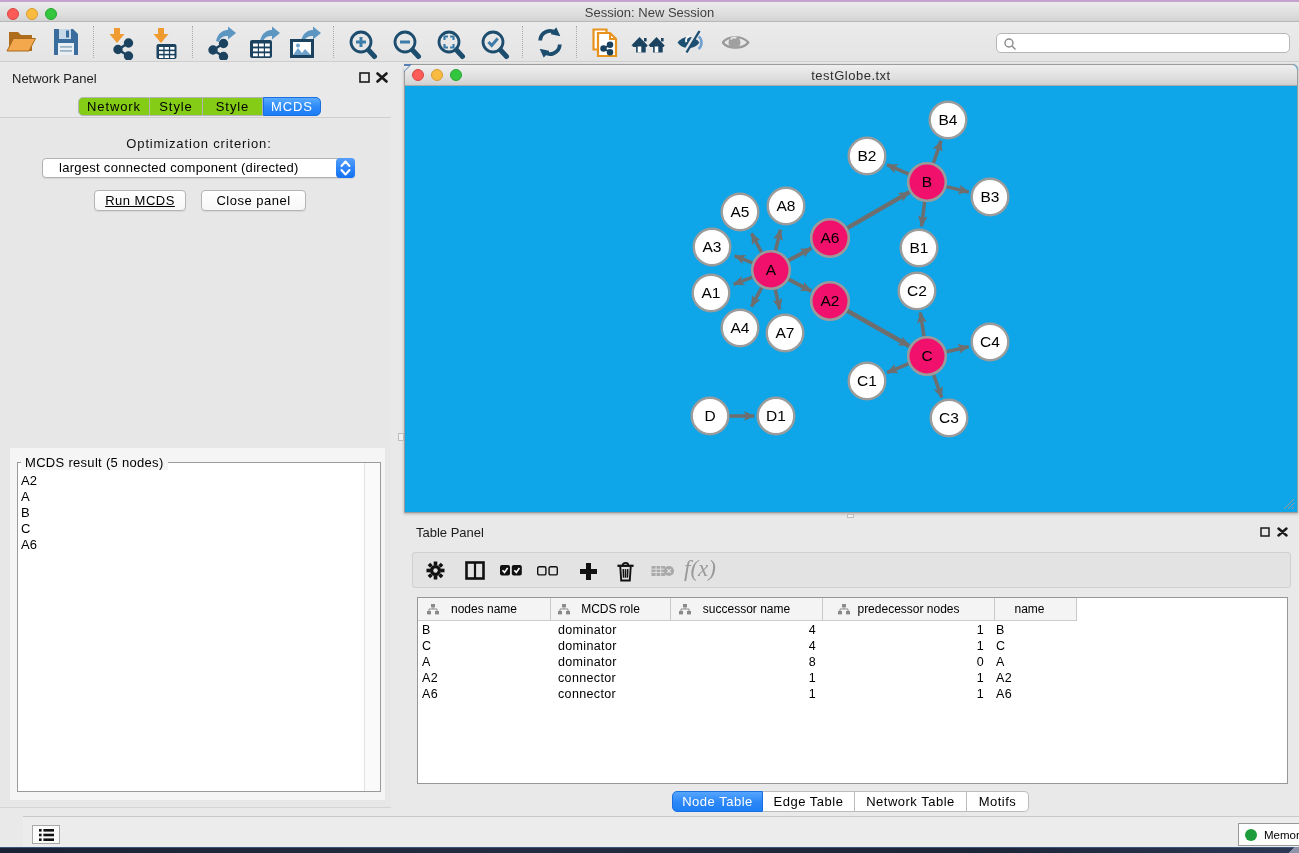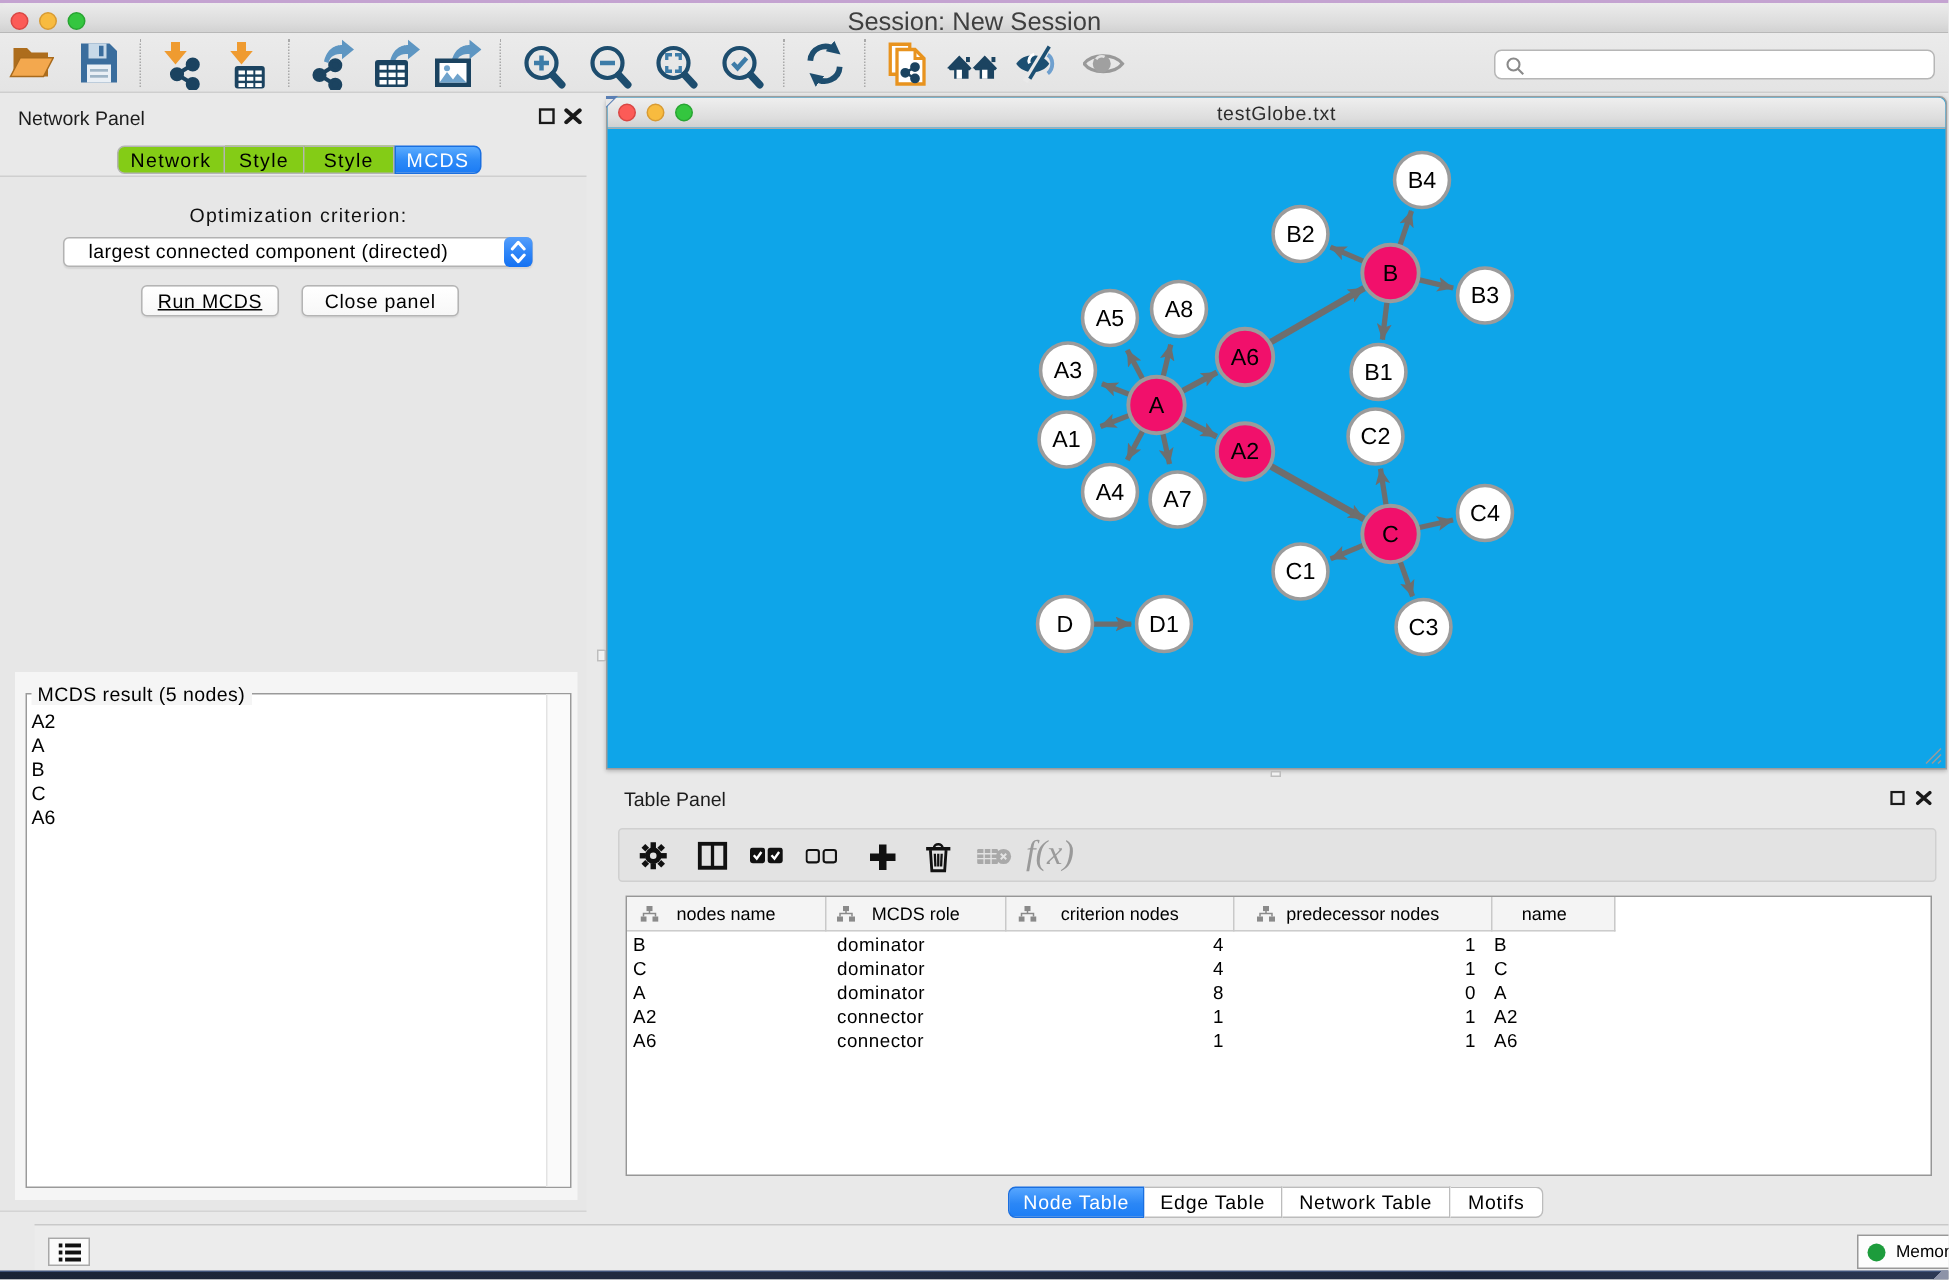--- a/index.html
+++ b/index.html
@@ -7,21 +7,21 @@
 body { position:relative; background:#e9e9e9; }
 .abs { position:absolute; }
 
 
 #wall { left:0; top:0; width:1299px; height:2px; background:#c4a3d1; }
 
 #titlebar { left:0; top:2px; width:1299px; height:20px;
   background:linear-gradient(#ececec,#dcdcdc 70%,#d2d2d2);
   border-bottom:1px solid #b8b8b8; border-radius:5px 5px 0 0; }
 #titlebar .title { position:absolute; left:0; right:0; top:3px; text-align:center;
-  font-size:17px; color:#3f3f3f; }
+  font-size:13px; color:#3f3f3f; }
 .tl { position:absolute; width:12px; height:12px; border-radius:50%; top:6px; }
 .tl.r { background:#fc5b57; border:1px solid #d94744; }
 .tl.y { background:#f8bb3f; border:1px solid #d89b33; }
 .tl.g { background:#34c63f; border:1px solid #28a532; }
 
 
 #toolbar { left:0; top:22px; width:1299px; height:40px; background:linear-gradient(#ebebeb,#e4e4e4);
   border-bottom:1px solid #cecece; }
 .tbi { position:absolute; top:4px; }
 .tsep { position:absolute; top:4px; width:0; height:32px; border-left:1px dotted #a9a9a9; }
@@ -467,21 +467,21 @@
 </div>
 <div class="abs" id="tbl">
   <div id="tbl-head">
     <div class="hcell" style="left:0;width:133px;">
         <div class="hlabel">nodes name</div>
       </div>
     <div class="hcell" style="left:133px;width:120px;">
         <div class="hlabel">MCDS role</div>
       </div>
     <div class="hcell" style="left:253px;width:152px;">
-        <div class="hlabel">criterion nodes</div>
+        <div class="hlabel">successor name</div>
       </div>
     <div class="hcell" style="left:405px;width:172px;">
         <div class="hlabel">predecessor nodes</div>
       </div>
     <div class="hcell" style="left:577px;width:82px;">
         <div class="hlabel" style="padding-right:12px;">name</div>
       </div>
   </div>
   <svg class="sm" style="position:absolute;left:9px;top:6px;" width="12" height="11" viewBox="0 0 12 11">
       <g fill="#8a8a8a">

